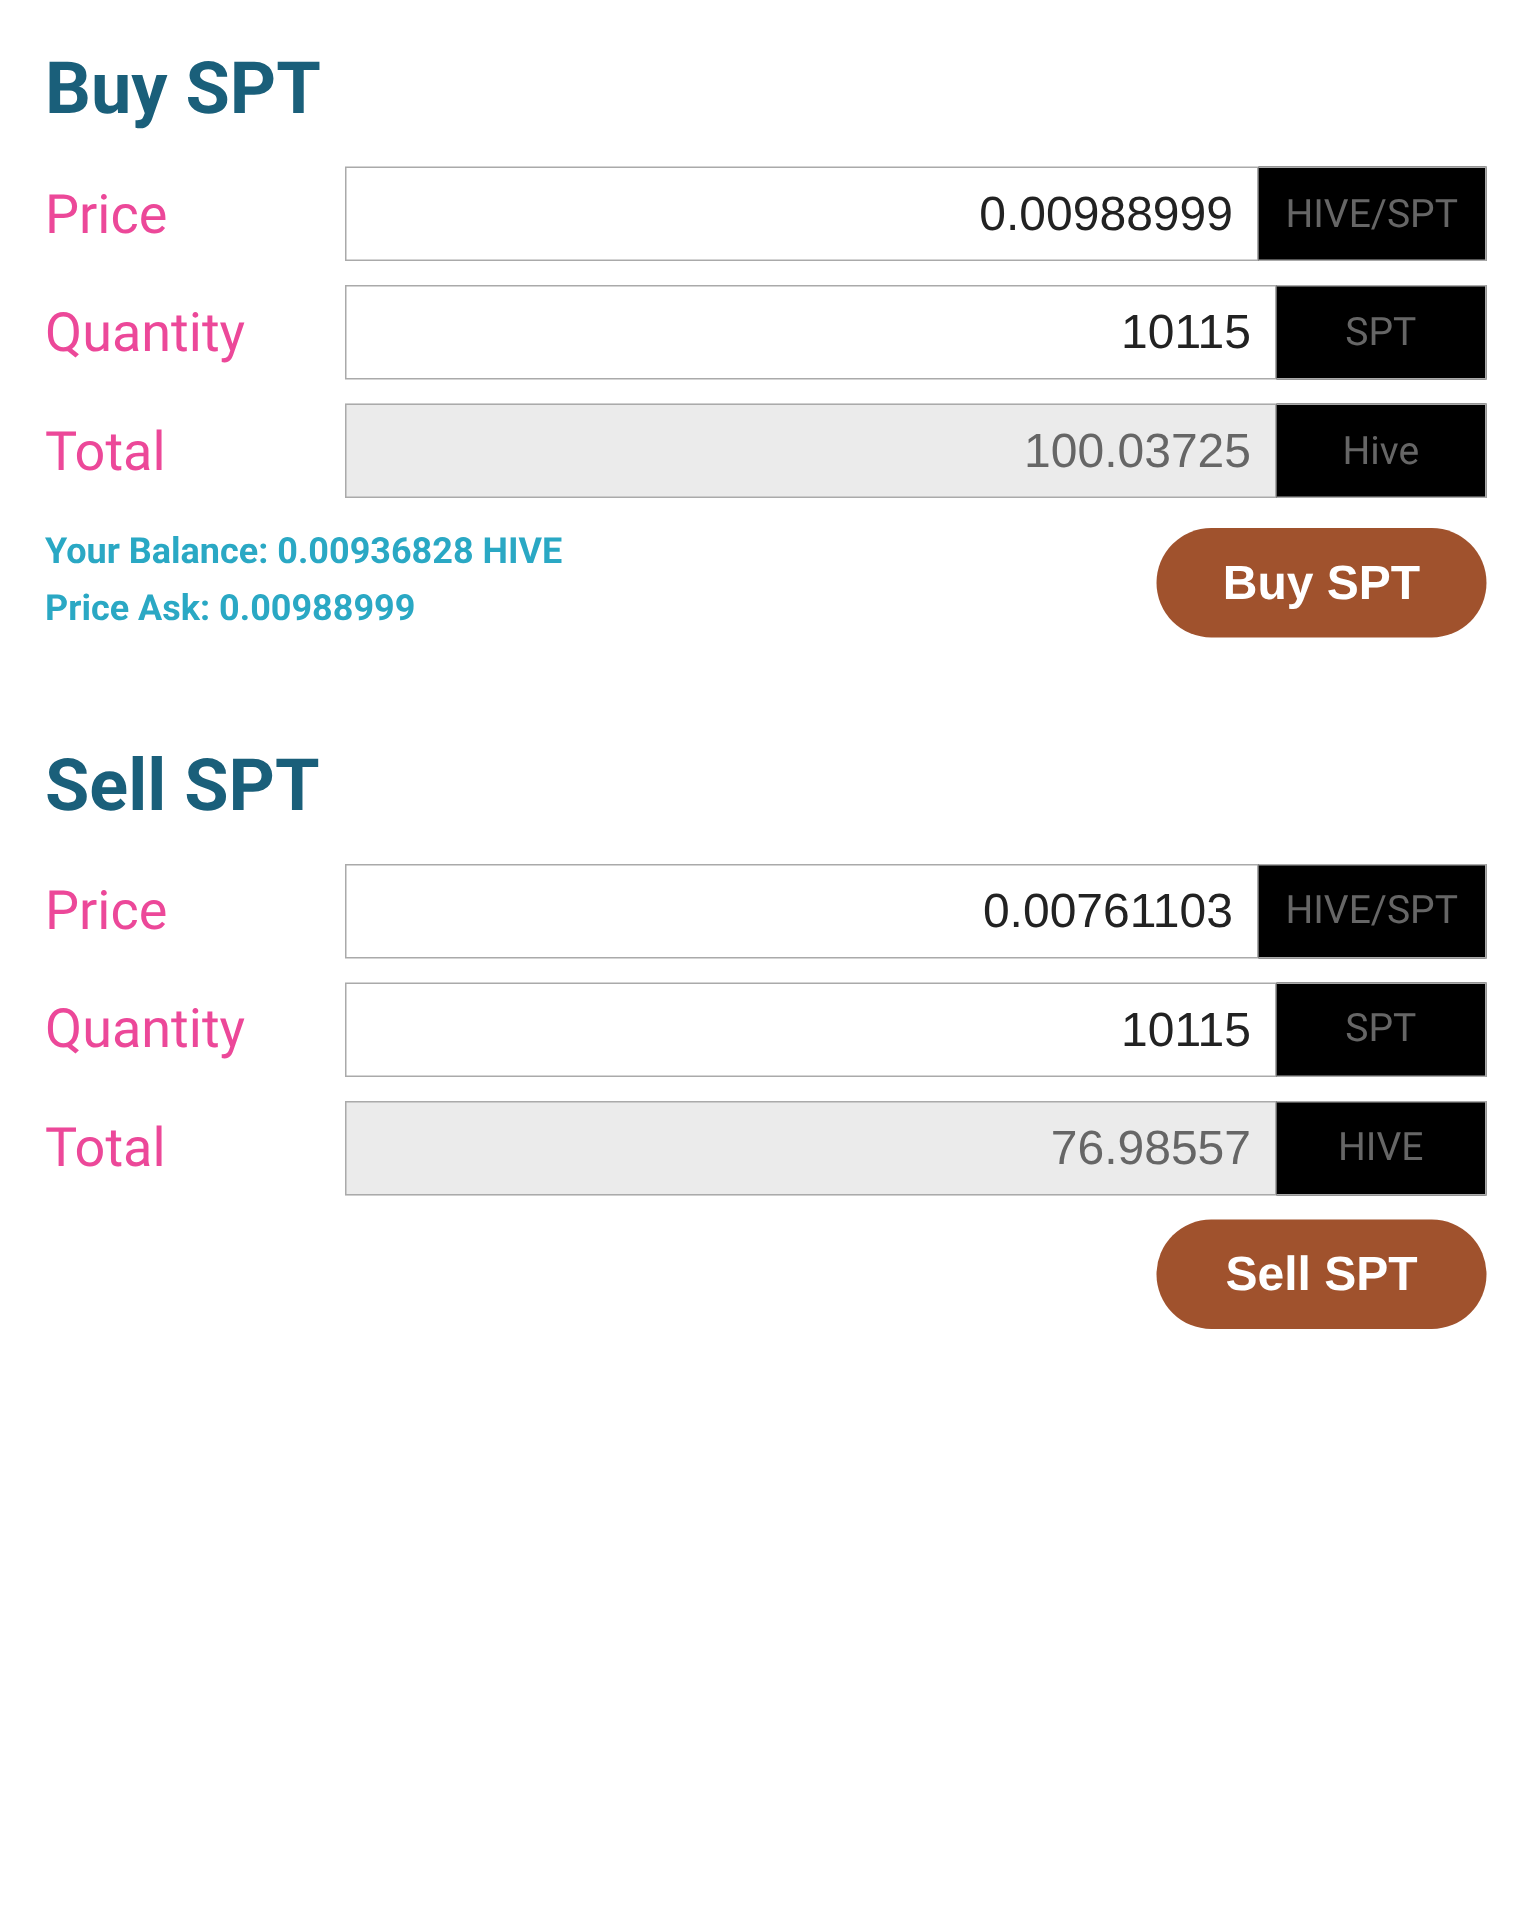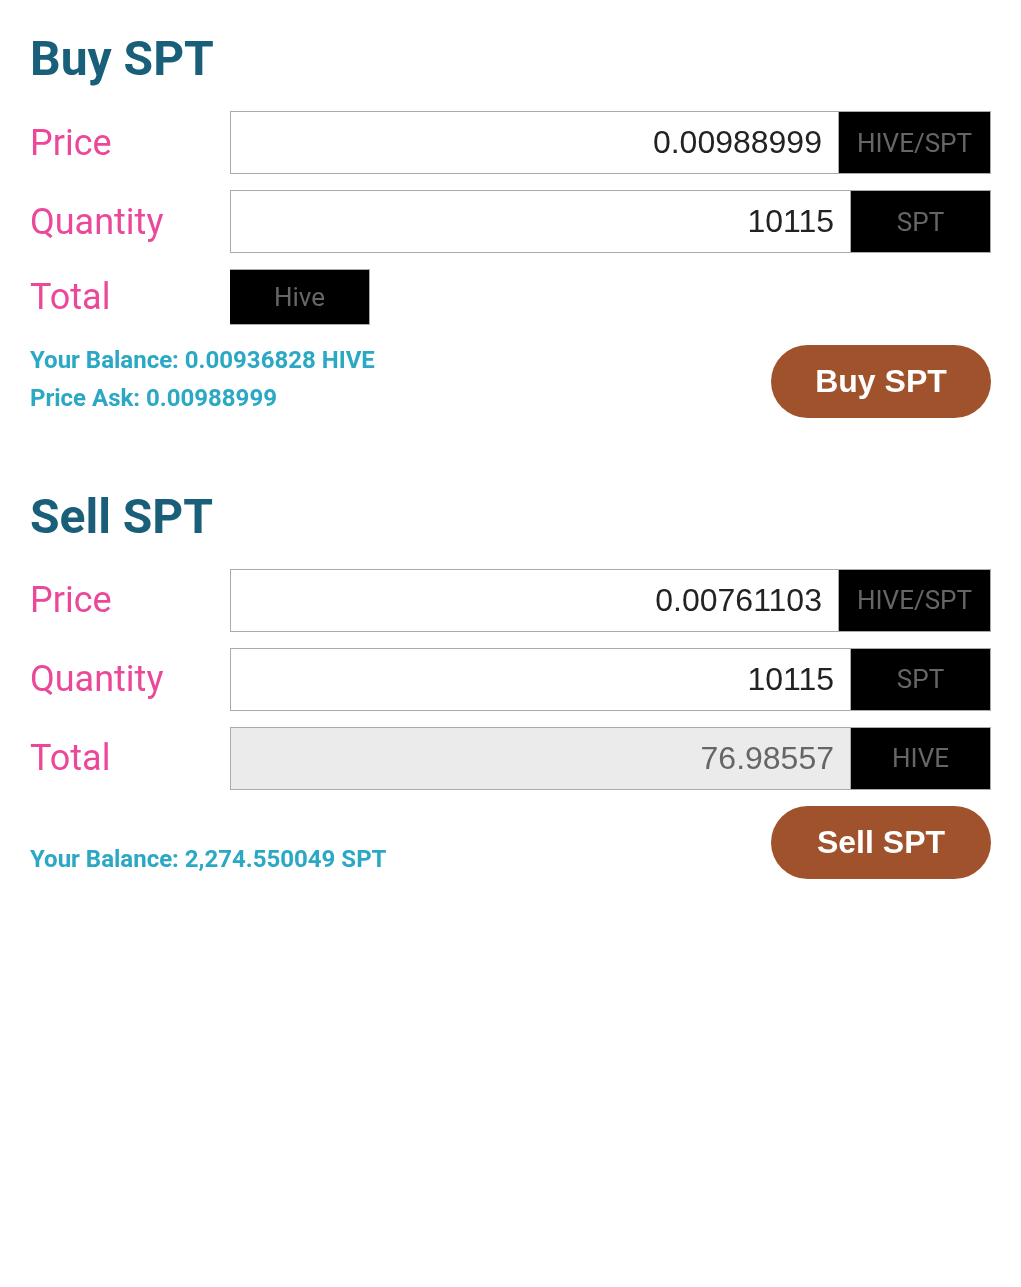--- a/index.html
+++ b/index.html
@@ -127,20 +127,21 @@
     <div class="form-label">Quantity</div>
     <div class="input-group">
       <input class="input-field" type="text" value="10115" style="">
       <div class="input-suffix">SPT</div>
     </div>
   </div>
 
   <div class="form-row">
     <div class="form-label">Total</div>
     <div class="input-group">
+      <input class="input-field readonly" type="text" readonly="" value="100.03725" style="">
       <div class="input-suffix">Hive</div>
     </div>
   </div>
 
   <div class="info-row">
     <div class="balance-info">
       <div>
         <span>Your Balance:</span>
         <span>0.00936828 HIVE</span>
       </div>
@@ -177,20 +178,16 @@
   <div class="form-row">
     <div class="form-label">Total</div>
     <div class="input-group">
       <input class="input-field readonly" type="text" readonly="" value="76.98557" style="">
       <div class="input-suffix">HIVE</div>
     </div>
   </div>
 
   <div class="info-row">
     <div class="balance-info">
-      <div>
-        <span>Your Balance:</span>
-        <span>2,274.550049 SPT</span>
-      </div>
     </div>
     <button class="action-button">Sell SPT</button>
   </div>
 </div>
 
 </body></html>

